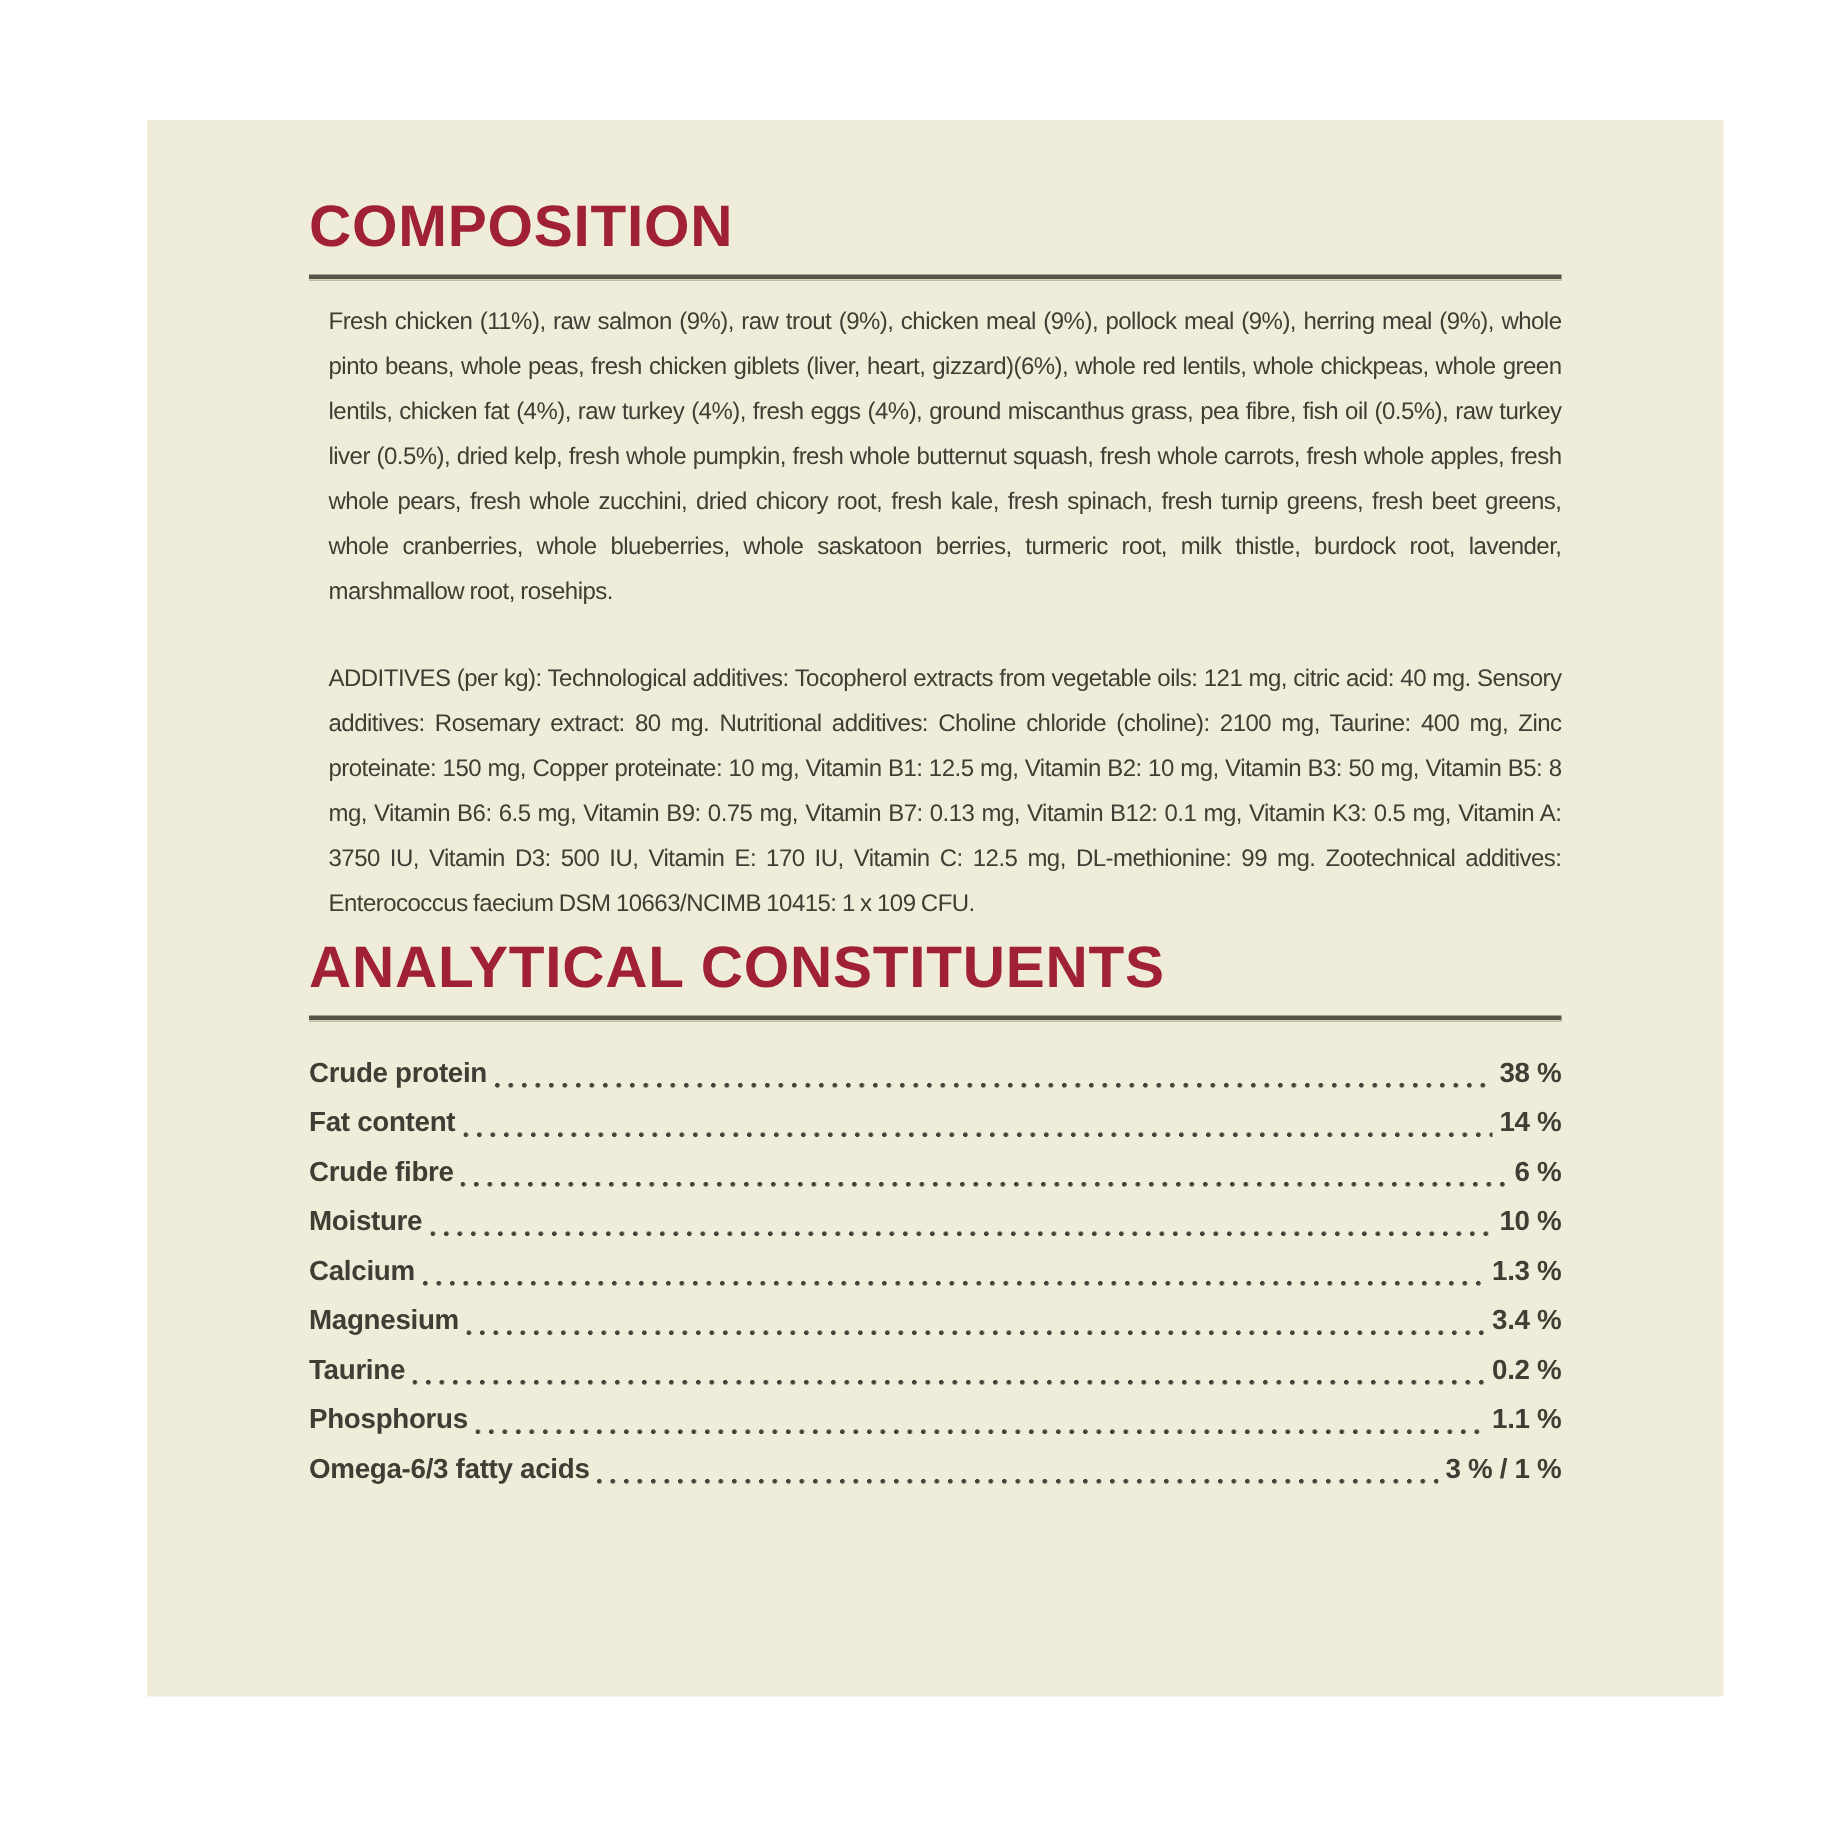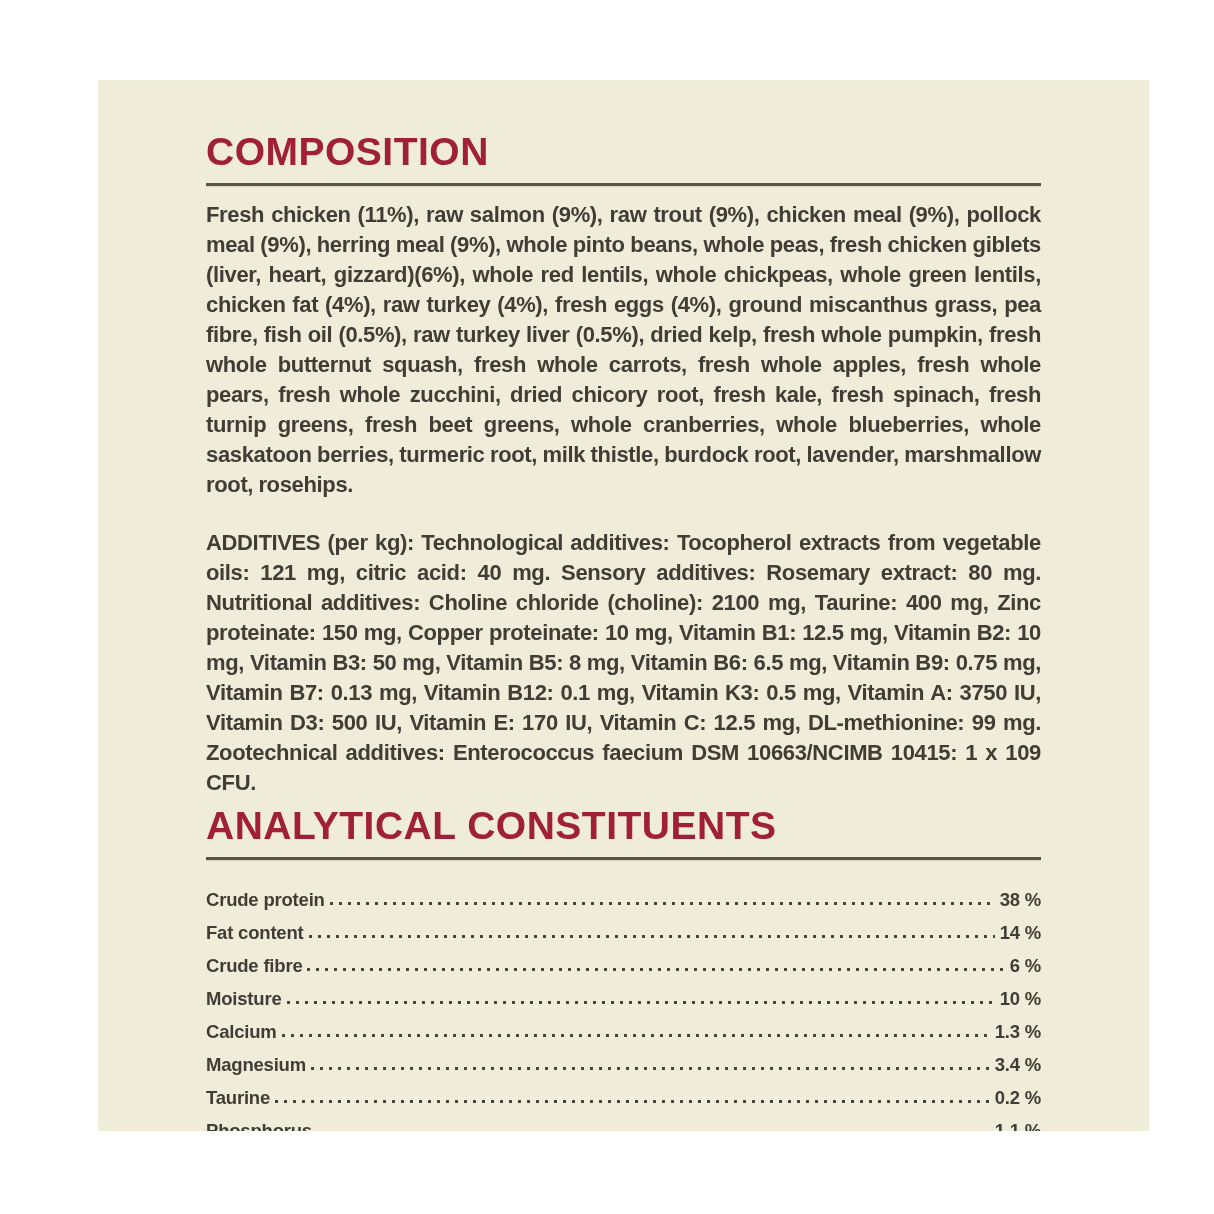--- a/index.html
+++ b/index.html
@@ -34,40 +34,40 @@
     letter-spacing: 0.5px;
     color: #a02136;
   }
   .rule {
     height: 3px;
     background: #57544a;
     margin-top: 9px;
     border-bottom: 1px solid #d8d3bd;
   }
   .body-text {
-    margin: 13px 0 0 0;
-    font-size: 22px;
-    font-weight: bold;
+    margin: 13px 0 0 13px;
+    font-size: 16px;
+    font-weight: normal;
     letter-spacing: -0.35px;
     word-spacing: -0.5px;
     line-height: 30px;
     text-align: justify;
   }
   .additives {
     margin-top: 28px;
   }
   .second-title {
     margin-top: 6px;
   }
   .analytical-table {
     margin-top: 17px;
   }
   .row {
     display: flex;
-    align-items: flex-end;
+    align-items: center;
     height: 33px;
     font-size: 18.5px;
     font-weight: bold;
     letter-spacing: -0.2px;
   }
   .row .lbl {
     white-space: nowrap;
   }
   .row .val {
     white-space: nowrap;

